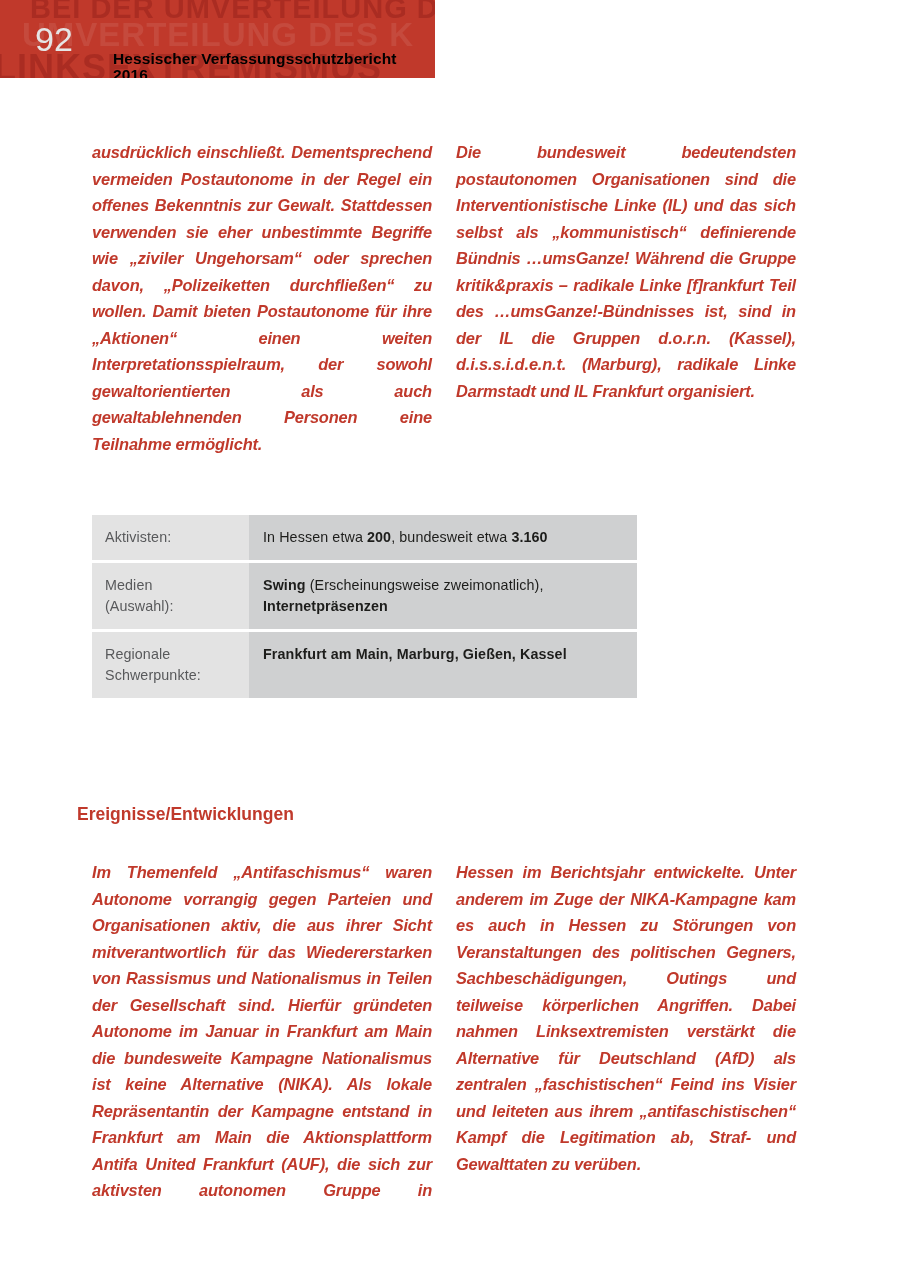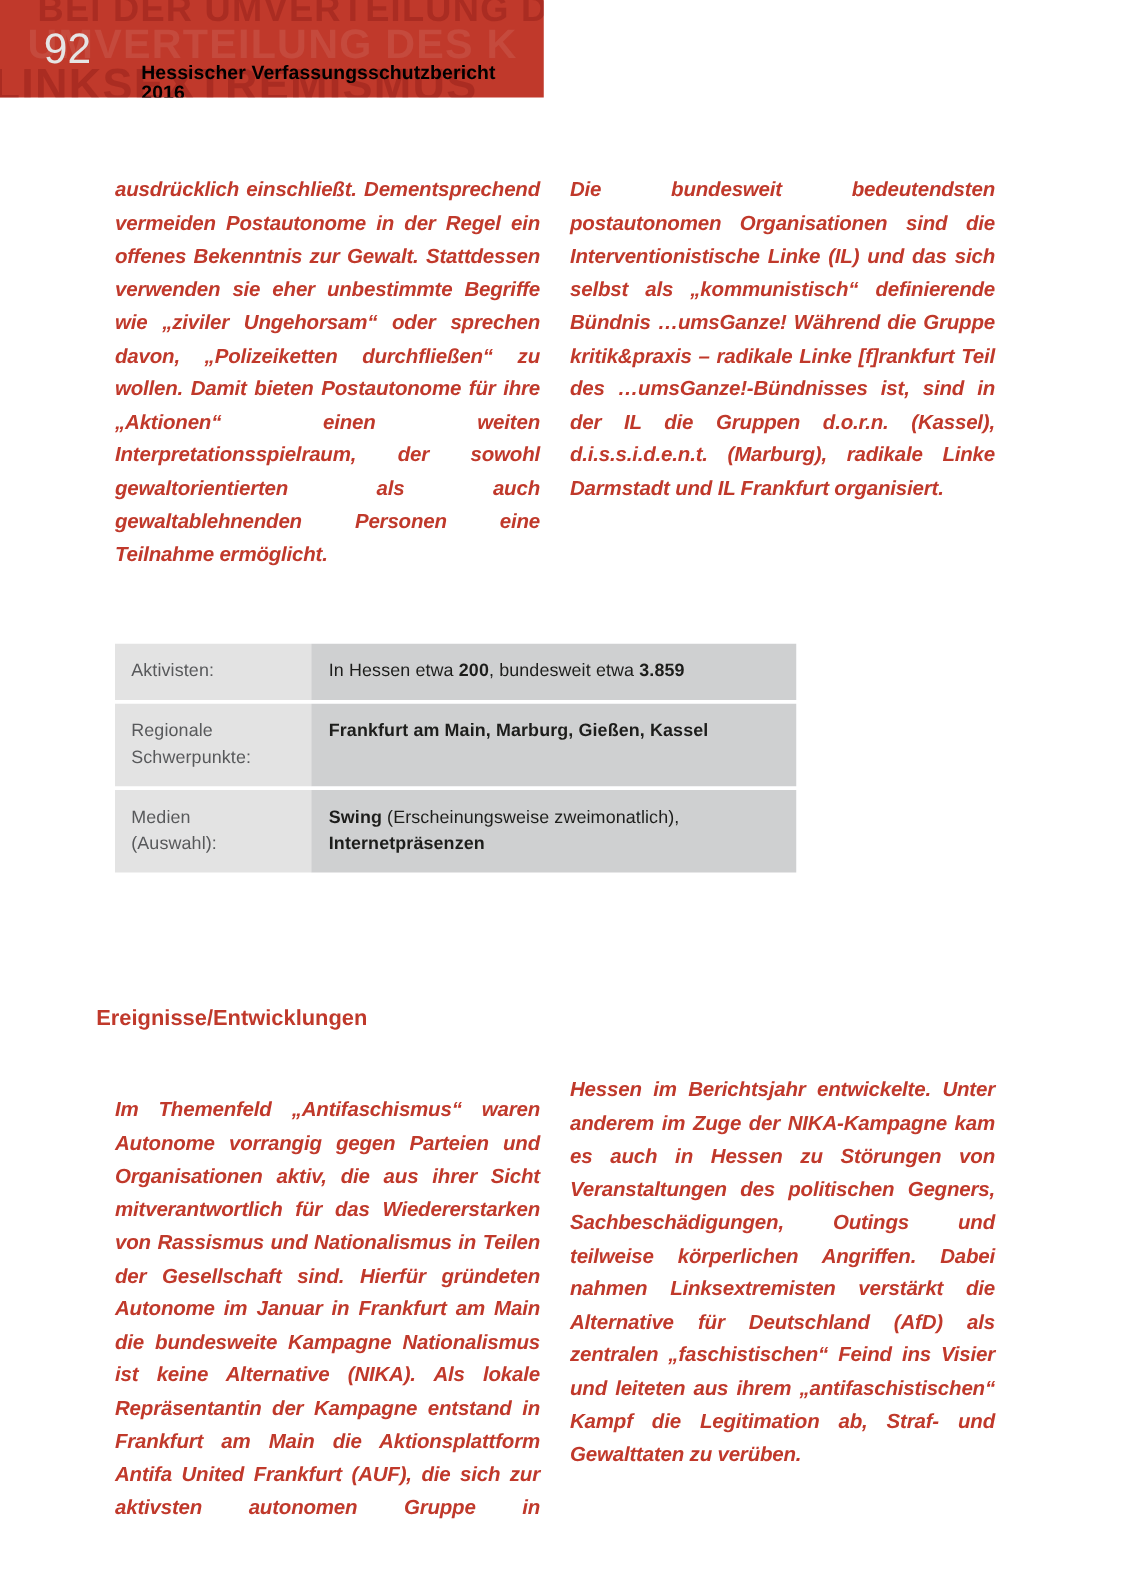--- a/index.html
+++ b/index.html
@@ -83,21 +83,20 @@
     font-weight: 700;
     line-height: 26.5px;
     color: #c0392b;
     text-align: justify;
     text-justify: inter-word;
     letter-spacing: -0.15px;
   }
   .col p { margin: 0; font-style: italic; }
   .col p.forcejust {
     text-align-last: justify;
-    margin-top: 16px;
   }
   .col p.lastline {
     text-align-last: left;
   }
 
   #col-top-left  { left: 92px;  top: 139px; }
   #col-top-right { left: 456px; top: 139px; }
 
   #col-bottom-left  { left: 92px;  top: 859px; }
   #col-bottom-right { left: 456px; top: 859px; }
@@ -174,44 +173,44 @@
   <p class="lastline">Die bundesweit bedeutendsten postautonomen Organisationen sind die Interventionistische Linke (IL) und das sich selbst als „kommunistisch“ definierende Bündnis …umsGanze! Während die Gruppe kritik&amp;praxis – radikale Linke [f]rankfurt Teil des …umsGanze!-Bündnisses ist, sind in der IL die Gruppen d.o.r.n. (Kassel), d.i.s.s.i.d.e.n.t. (Marburg), radikale Linke Darmstadt und IL Frankfurt organisiert.</p>
 </div>
 
 <div id="info-table">
 
   <div class="table-row">
     <div class="cell-label">
       <span class="label-line">Aktivisten:</span>
     </div>
     <div class="cell-value">
-      <span>In Hessen etwa </span><b>200</b><span>, bundesweit etwa </span><b>3.859</b>
+      <span>In Hessen etwa </span><b>200</b><span>, bundesweit etwa </span><b>3.160</b>
+    </div>
+  </div>
+
+  <div class="table-row">
+    <div class="cell-label">
+      <span class="label-line">Medien</span>
+      <span class="label-line">(Auswahl):</span>
+    </div>
+    <div class="cell-value">
+      <b>Swing</b><span> (Erscheinungsweise zweimonatlich),</span><br><b>Internetpräsenzen</b>
     </div>
   </div>
 
   <div class="table-row">
     <div class="cell-label">
       <span class="label-line">Regionale</span>
       <span class="label-line">Schwerpunkte:</span>
     </div>
     <div class="cell-value">
       <b>Frankfurt am Main, Marburg, Gießen, Kassel</b>
     </div>
   </div>
 
-  <div class="table-row">
-    <div class="cell-label">
-      <span class="label-line">Medien</span>
-      <span class="label-line">(Auswahl):</span>
-    </div>
-    <div class="cell-value">
-      <b>Swing</b><span> (Erscheinungsweise zweimonatlich),</span><br><b>Internetpräsenzen</b>
-    </div>
-  </div>
-
 </div>
 
 <div id="section-heading">Ereignisse/Entwicklungen</div>
 
 <div class="col" id="col-bottom-left">
   <p class="forcejust">Im Themenfeld „Antifaschismus“ waren Autonome vorrangig gegen Parteien und Organisationen aktiv, die aus ihrer Sicht mitverantwortlich für das Wiedererstarken von Rassismus und Nationalismus in Teilen der Gesellschaft sind. Hierfür gründeten Autonome im Januar in Frankfurt am Main die bundesweite Kampagne Nationalismus ist keine Alternative (NIKA). Als lokale Repräsentantin der Kampagne entstand in Frankfurt am Main die Aktionsplattform Antifa United Frankfurt (AUF), die sich zur aktivsten autonomen Gruppe in</p>
 </div>
 
 <div class="col" id="col-bottom-right">
   <p class="lastline">Hessen im Berichtsjahr entwickelte. Unter anderem im Zuge der NIKA-Kampagne kam es auch in Hessen zu Störungen von Veranstaltungen des politischen Gegners, Sachbeschädigungen, Outings und teilweise körperlichen Angriffen. Dabei nahmen Linksextremisten verstärkt die Alternative für Deutschland (AfD) als zentralen „faschistischen“ Feind ins Visier und leiteten aus ihrem „antifaschistischen“ Kampf die Legitimation ab, Straf- und Gewalttaten zu verüben.</p>

